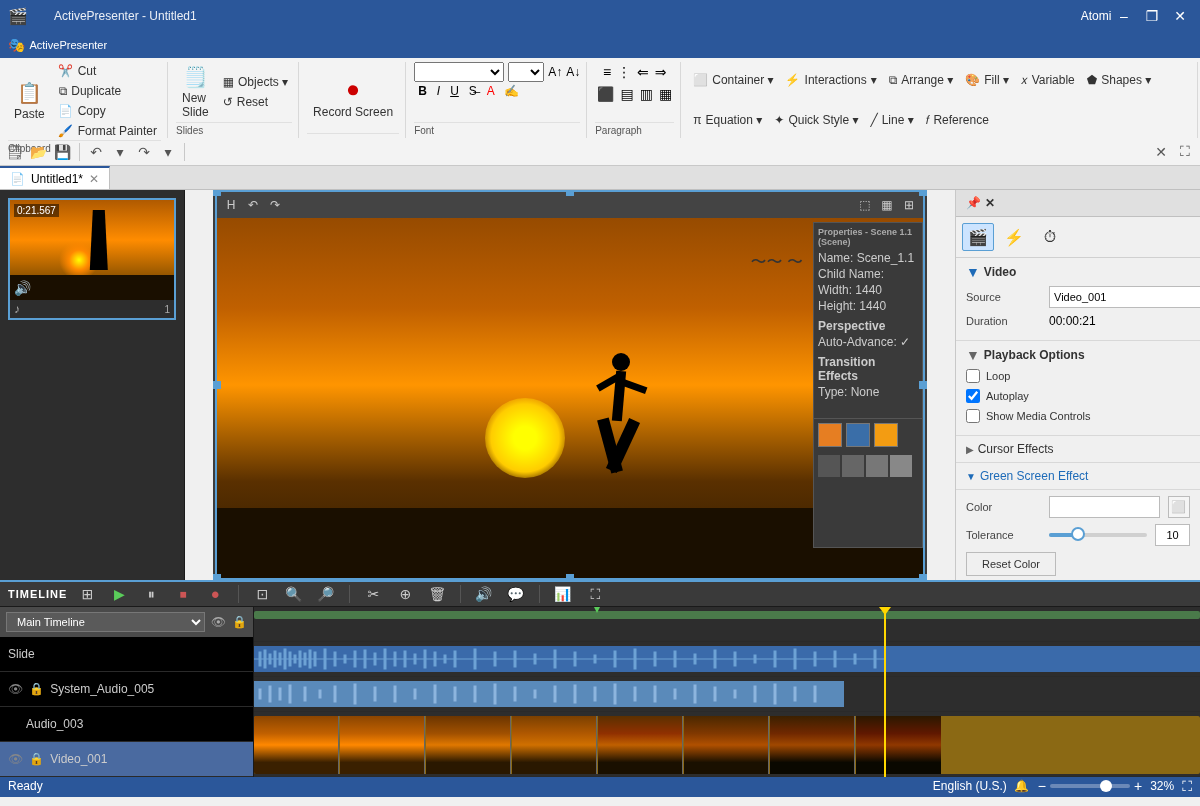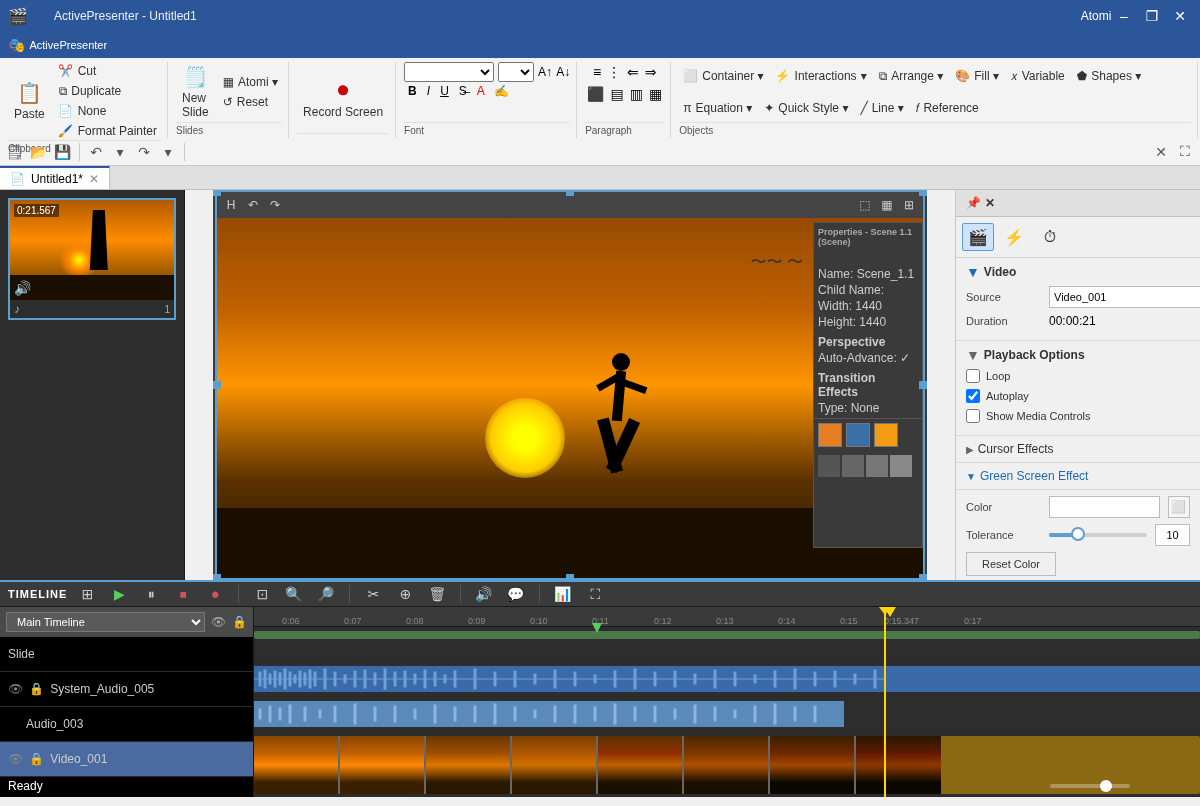--- a/index.html
+++ b/index.html
@@ -585,41 +585,41 @@
         <div class="ribbon-btn-sm">
           <span>✂️</span>
           <span>Cut</span>
         </div>
         <div class="ribbon-btn-sm">
           <span>⧉</span>
           <span>Duplicate</span>
         </div>
         <div class="ribbon-btn-sm">
           <span>📄</span>
-          <span>None</span>
+          <span>Copy</span>
         </div>
         <div class="ribbon-btn-sm">
           <span>🖌️</span>
           <span>Format Painter</span>
         </div>
       </div>
     </div>
     <div class="group-label">Clipboard</div>
   </div>
 
   <div class="ribbon-group">
     <div class="group-content">
       <div class="ribbon-btn">
         <span class="icon">🗒️</span>
         <span>New<br>Slide</span>
       </div>
       <div class="ribbon-col">
         <div class="ribbon-btn-sm">
           <span>▦</span>
-          <span>Atomi ▾</span>
+          <span>Objects ▾</span>
         </div>
         <div class="ribbon-btn-sm">
           <span>↺</span>
           <span>Reset</span>
         </div>
       </div>
     </div>
     <div class="group-label">Slides</div>
   </div>
 
@@ -708,21 +708,20 @@
       </div>
       <div class="ribbon-btn-sm">
         <span>╱</span>
         <span>Line ▾</span>
       </div>
       <div class="ribbon-btn-sm">
         <span>𝑓</span>
         <span>Reference</span>
       </div>
     </div>
-    <div class="group-label">Objects</div>
   </div>
 </div>
 
 <div id="quick-toolbar">
   <div class="qt-btn">🗒</div>
   <div class="qt-btn">📂</div>
   <div class="qt-btn">💾</div>
   <div class="qt-separator"></div>
   <div class="qt-btn">↶</div>
   <div class="qt-btn">▾</div>
@@ -802,21 +801,21 @@
           <div style="position:absolute; top:65px; left:33px; width:12px; height:55px; background:black; transform:rotate(25deg);"></div>
         </div>
 
         <div class="birds">〜〜 〜</div>
 
         <div class="grass"></div>
 
       </div>
 
       <div style="position:absolute; top:30px; right:0; width:110px; height:200px; background:#3a3a3a; border:1px solid #555; font-size:9px; color:#ccc; padding:4px; overflow:hidden;">
-        <div style="font-size:9px; margin-bottom:20px; font-weight:bold; color:#aaa;">Properties - Scene 1.1 (Scene)</div>
+        <div style="font-size:9px; margin-bottom:4px; font-weight:bold; color:#aaa;">Properties - Scene 1.1 (Scene)</div>
         <div style="display:flex; flex-direction:column; gap:2px;">
           <div>Name: Scene_1.1</div>
           <div>Child Name: </div>
           <div>Width: 1440</div>
           <div>Height: 1440</div>
           <div style="margin-top:4px; font-weight:bold;">Perspective</div>
           <div>Auto-Advance: ✓</div>
           <div style="margin-top:4px; font-weight:bold;">Transition Effects</div>
           <div>Type: None</div>
         </div>
@@ -966,36 +965,20 @@
       </div>
       <div class="track-label active">
         <span class="track-eye">👁</span>
         <span class="track-lock">🔒</span>
         <span>Video_001</span>
       </div>
     </div>
 
     <div id="track-area">
 
-      <div id="time-ruler">
-        <div class="ruler-mark" style="left:28px;">0:06</div>
-        <div class="ruler-mark" style="left:90px;">0:07</div>
-        <div class="ruler-mark" style="left:152px;">0:08</div>
-        <div class="ruler-mark" style="left:214px;">0:09</div>
-        <div class="ruler-mark" style="left:276px;">0:10</div>
-        <div class="ruler-mark" style="left:338px;">0:11</div>
-        <div class="ruler-mark" style="left:400px;">0:12</div>
-        <div class="ruler-mark" style="left:462px;">0:13</div>
-        <div class="ruler-mark" style="left:524px;">0:14</div>
-        <div class="ruler-mark" style="left:586px;">0:15</div>
-        <div class="ruler-mark" style="left:630px;">0:15.347</div>
-        <div class="ruler-mark" style="left:710px;">0:17</div>
-
-        <div style="position:absolute; top:0; left:630px; width:12px; height:10px; background:#ffd700; clip-path:polygon(50% 100%, 0% 0%, 100% 0%);"></div>
-      </div>
 
       <div id="playhead">
         <div class="playhead-triangle"></div>
       </div>
 
       <div class="track-row">
         <div class="track-bar" style="left:0; right:0; top:4px; height:8px; background:#4a7a4a;">
 
           <div style="position:absolute; top:-8px; left:338px; width:10px; height:10px; background:#5acc5a; clip-path:polygon(50% 100%, 0% 0%, 100% 0%);"></div>
         </div>

